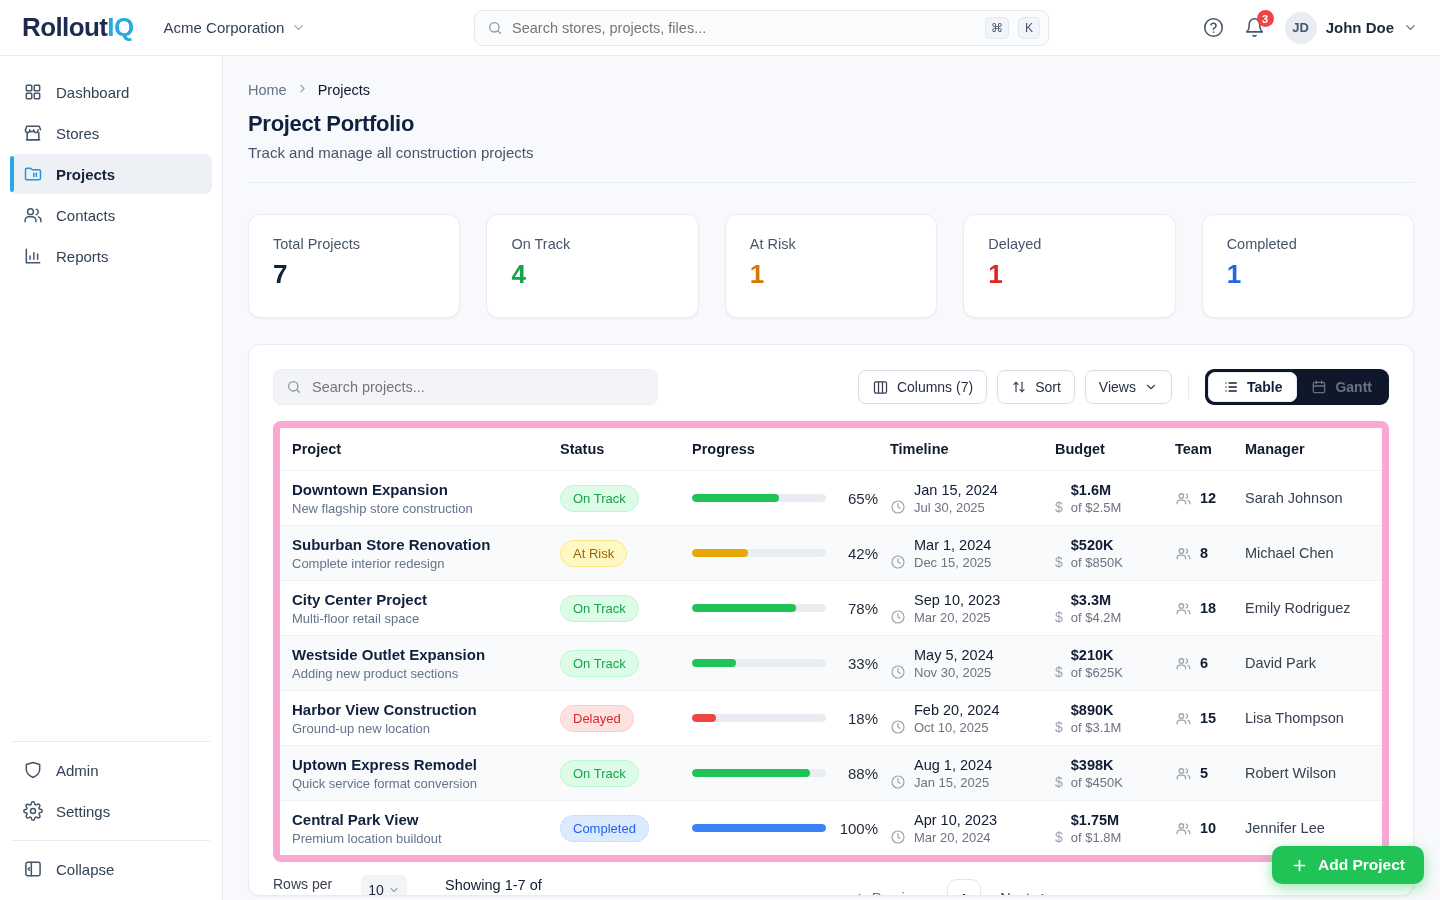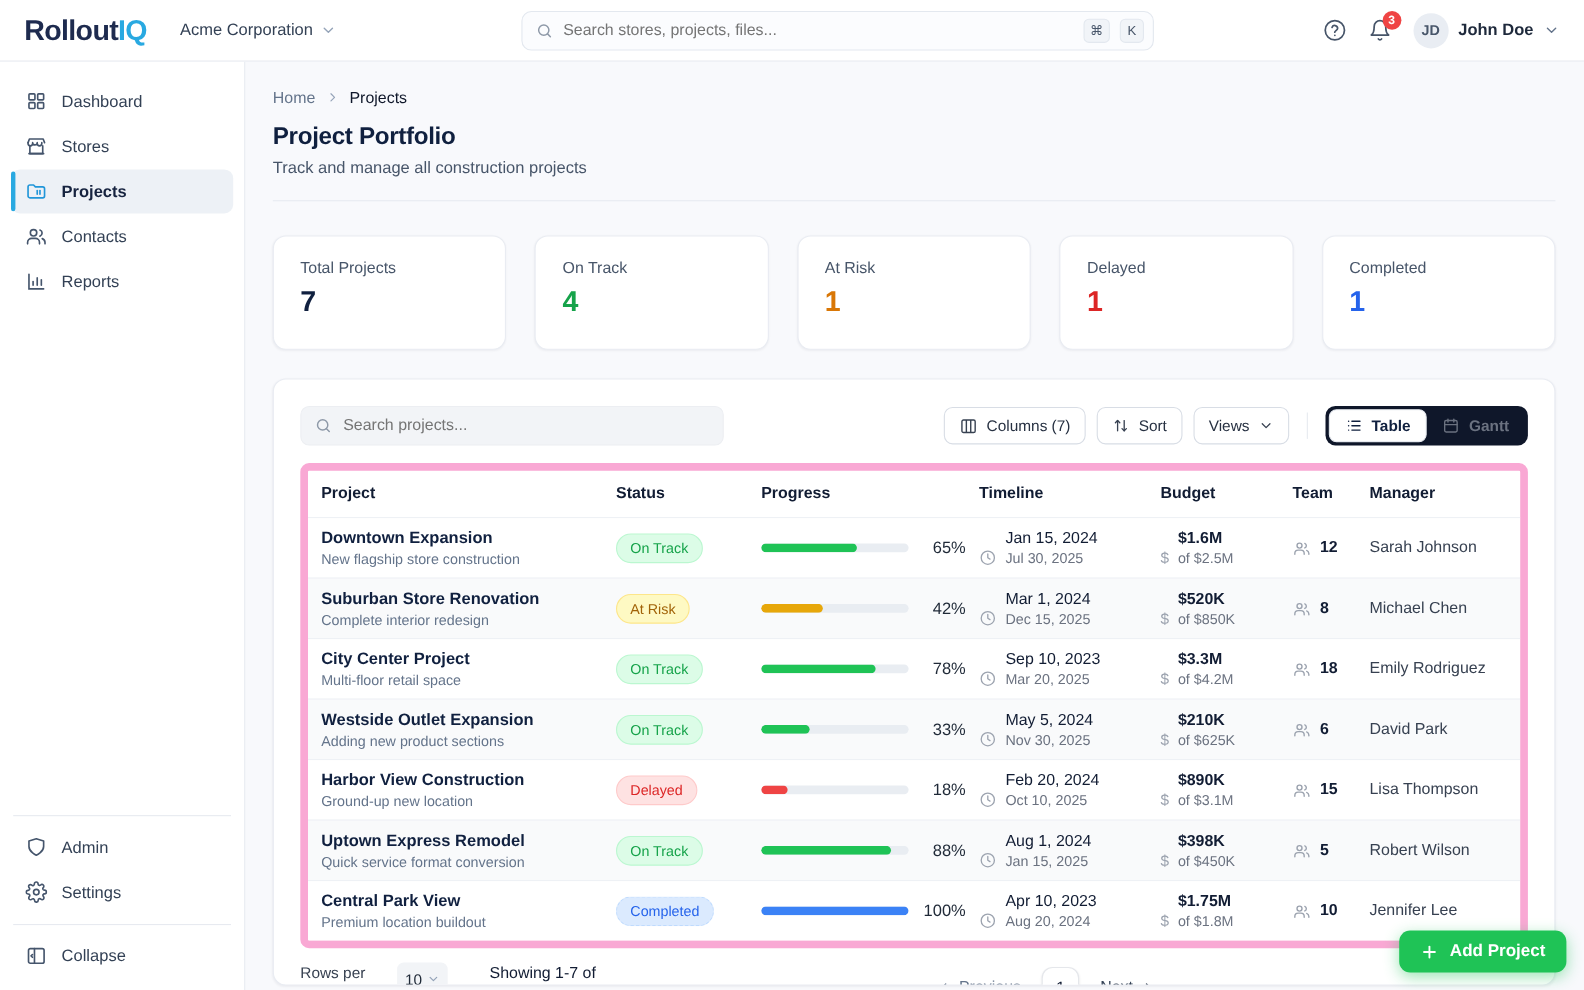--- a/index.html
+++ b/index.html
@@ -649,21 +649,21 @@
     </div>
     <div class="td duo">
       <span class="dicon">
                 <svg width="16" height="16" viewBox="0 0 24 24" fill="none" stroke="currentColor" stroke-width="1.8" stroke-linecap="round" stroke-linejoin="round">
                   <circle cx="12" cy="12" r="9"></circle>
                   <polyline points="12 7 12 12 15 14"></polyline>
                 </svg>
               </span>
       <span>
         <span class="d1" style="display:block">Apr 10, 2023</span>
-        <span class="d2" style="display:block">Aug 20, 2024</span>
+        <span class="d2" style="display:block">Mar 20, 2024</span>
       </span>
     </div>
     <div class="td duo">
       <span class="dollar">$</span>
       <span>
         <span class="d1 bold" style="display:block">$1.75M</span>
         <span class="d2" style="display:block">of $1.8M</span>
       </span>
     </div>
     <div class="td team">

